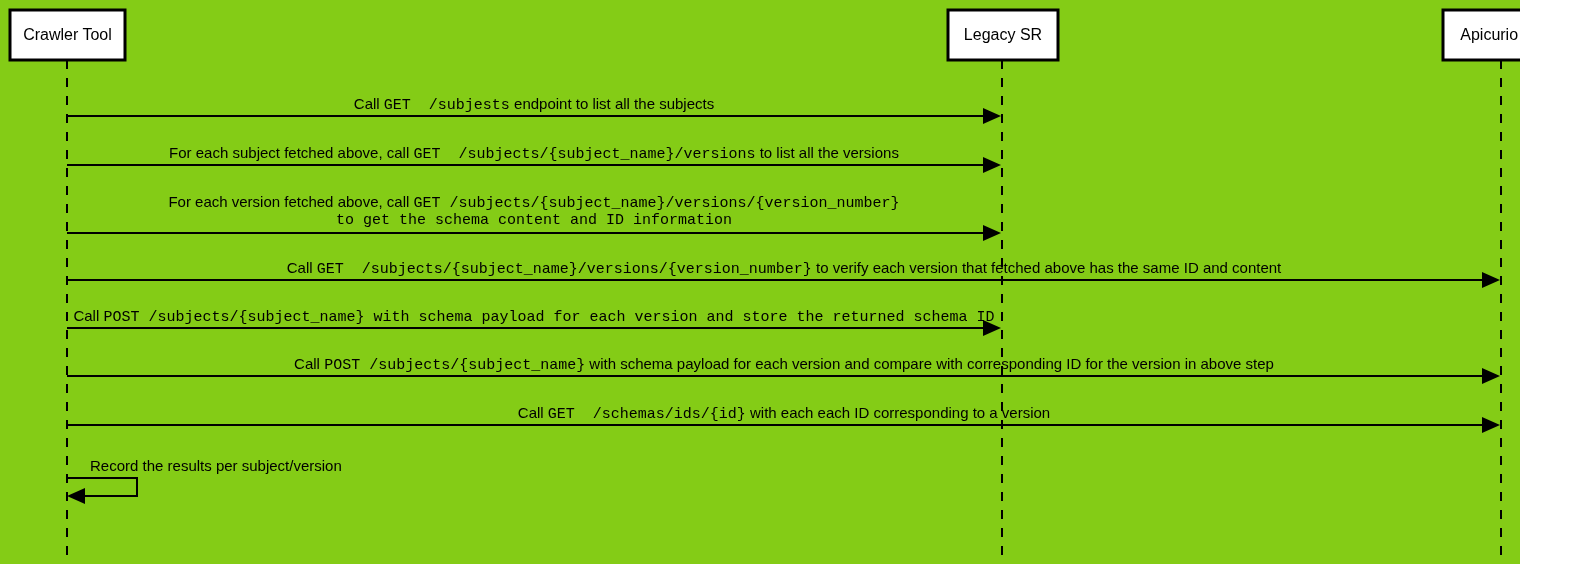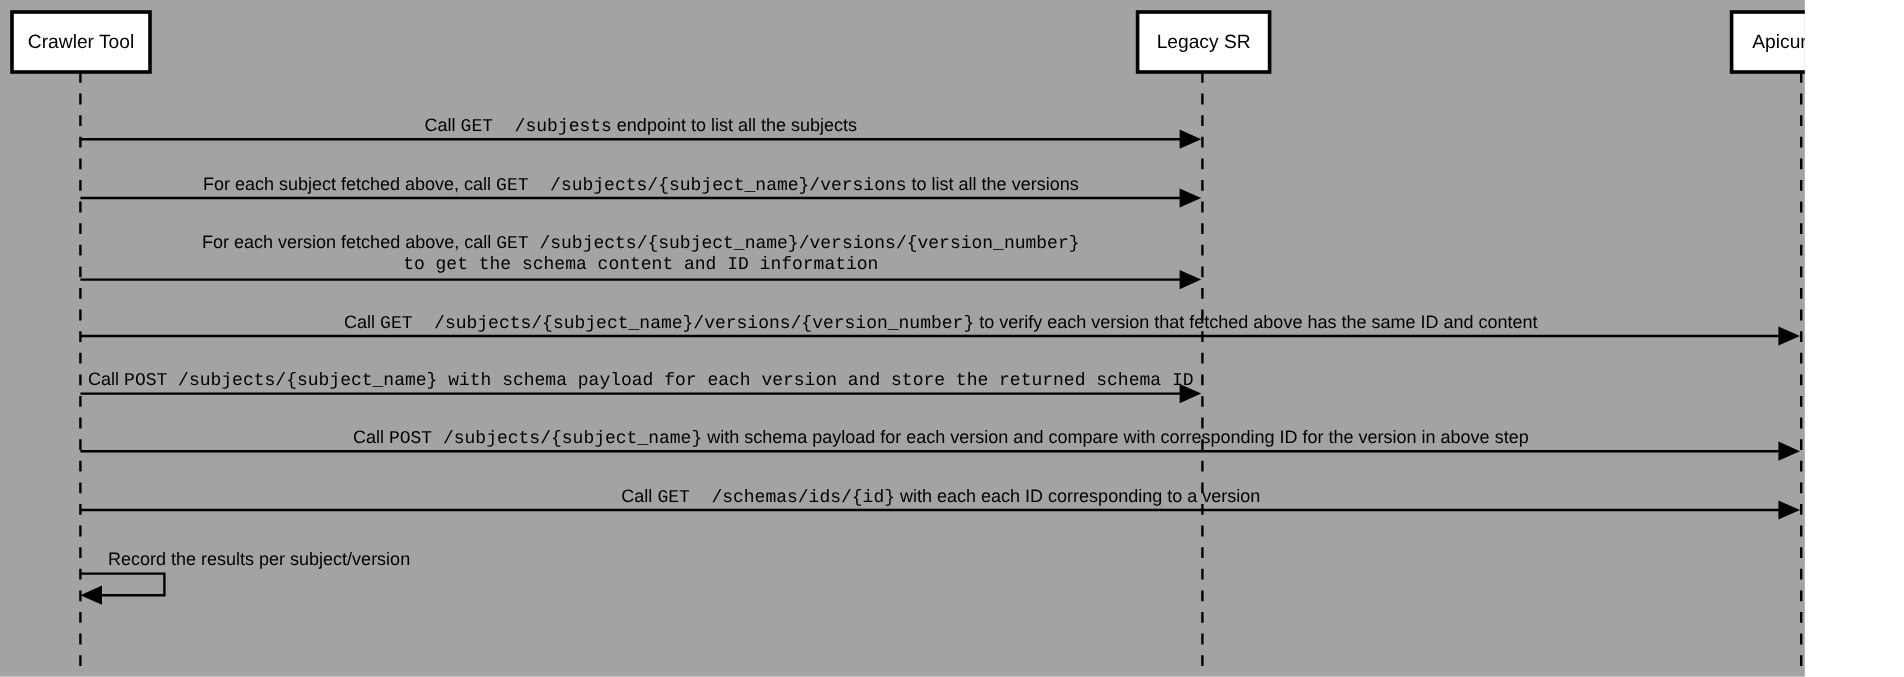--- a/index.html
+++ b/index.html
@@ -7,22 +7,23 @@
     padding: 0;
     background: #ffffff;
   }
   body {
     font-family: "Liberation Sans", sans-serif;
   }
   #canvas {
     position: relative;
     width: 1504px;
     height: 564px;
-    background: #a3a3a3;
+    background: #84cc16;
     overflow: hidden;
+    padding-left: 16px;
   }
   svg.diagram {
     position: absolute;
     left: 0;
     top: 0;
     width: 1587px;
     height: 564px;
     display: block;
   }
   

